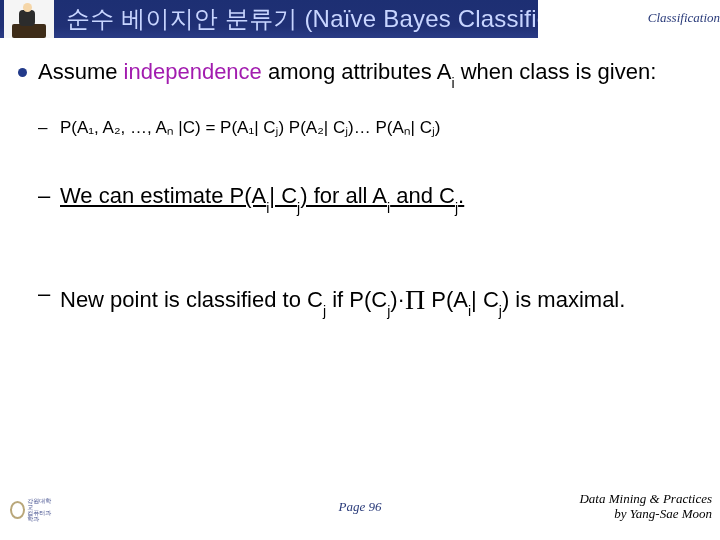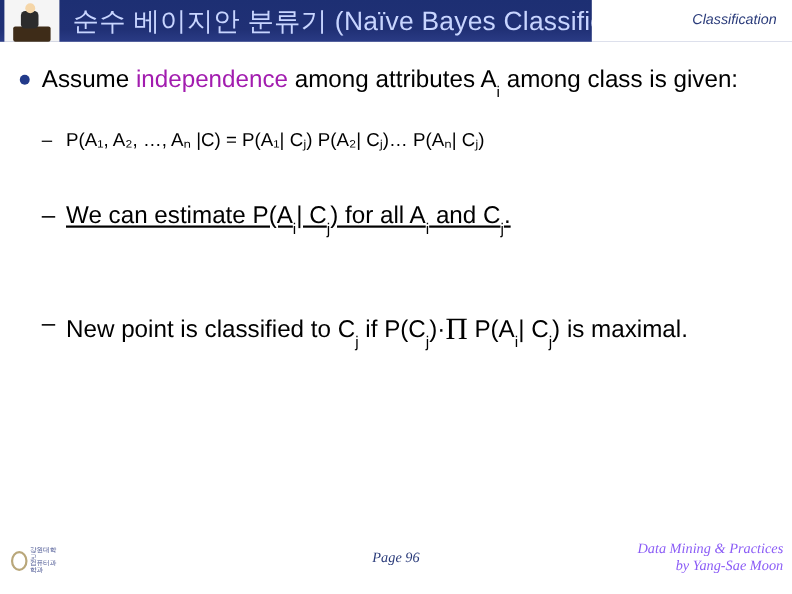--- a/index.html
+++ b/index.html
@@ -66,24 +66,24 @@
     .title {
       color: #c8d5ff;
       font-size: 24px;
       font-weight: 500;
       letter-spacing: .2px;
     }
     .title .en { color: #c8d5ff; }
     .top-right-label {
       position: absolute;
       top: 10px;
-      right: 14px;
+      right: 0;
       font-size: 13px;
       color: #2a3b7a;
-      font-family: Liberation Sans, sans-serif;
+      font-family: Liberation Serif, serif;
       font-style: italic;
       z-index: 3;
     }
     .content {
       position: absolute;
       top: 58px;
       left: 16px;
       right: 16px;
       font-family: Arial, sans-serif;
       color: #000;
@@ -164,21 +164,21 @@
       color: #2a3b7a;
     }
     .credits {
       position: absolute;
       bottom: 3px;
       right: 8px;
       text-align: right;
       font-family: "Times New Roman", serif;
       font-style: italic;
       font-size: 13px;
-      color: #8b5cf6;
+      color: #000000;
       line-height: 1.1;
     }
     .white-box {
       position: absolute;
       top: 0;
       right: 0;
       height: 38px;
       width: 182px;
       background: #fff;
       z-index: 1;
@@ -200,21 +200,21 @@
   <div class="title">
     <span>순수 베이지안 분류기</span>
     <span class="en">(Naïve Bayes Classifier)</span>
   </div>
 </div>
 
 <div class="top-right-label">Classification</div>
 
 <div class="content">
   <div class="bullet">
-    <span>Assume </span><span class="emph">independence</span><span> among attributes A</span><span class="subi">i</span><span> among class is given:</span>
+    <span>Assume </span><span class="emph">independence</span><span> among attributes A</span><span class="subi">i</span><span> when class is given:</span>
   </div>
 
   <div class="sub sub1">
     <span>P(A₁, A₂, …, Aₙ |C) = P(A₁| Cⱼ) P(A₂| Cⱼ)… P(Aₙ| Cⱼ)</span>
   </div>
 
   <div class="sub sub2">
     <span>We can estimate P(A</span><span class="subi">i</span><span>| C</span><span class="subi">j</span><span>) for all A</span><span class="subi">i</span><span> and C</span><span class="subi">j</span><span>.</span>
   </div>
 

